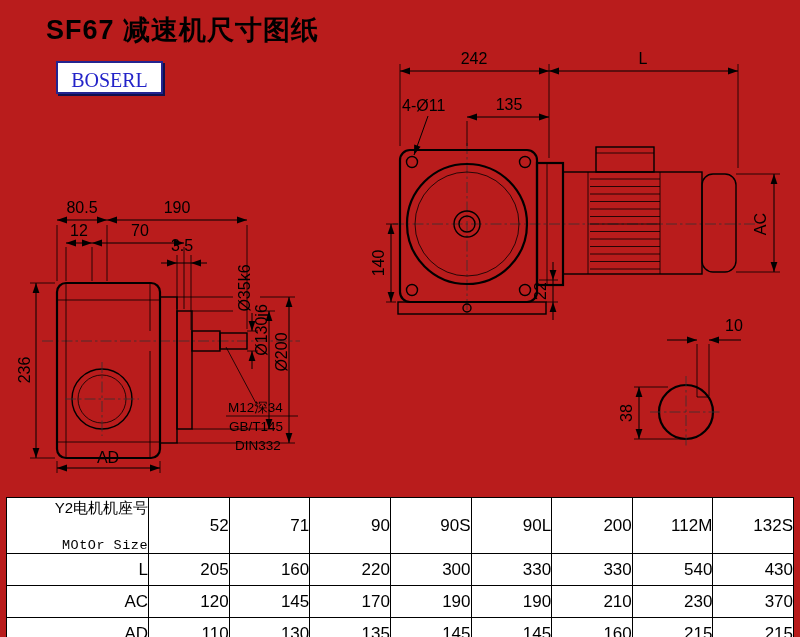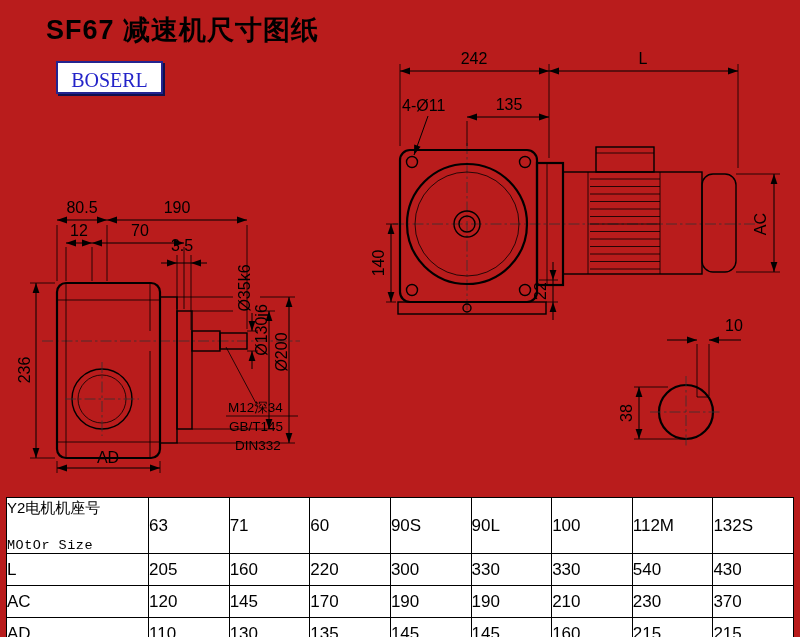--- a/index.html
+++ b/index.html
@@ -10,21 +10,21 @@
   .logo-text{font-family:"Liberation Serif",serif;font-size:20px;color:#2323c8;}
   .draw{position:absolute;left:0;top:0;}
   .ln{stroke:#000;stroke-width:1.4;fill:none;stroke-linecap:round;}
   .thick{stroke-width:2.2;}
   .thin{stroke:#000;stroke-width:0.8;fill:none;}
   .dim{stroke:#000;stroke-width:1;fill:none;}
   .cl{stroke:#333;stroke-width:0.8;fill:none;stroke-dasharray:11 3 2.5 3;}
   .d{font-family:"Liberation Sans",sans-serif;font-size:16px;fill:#000;}
   .note{font-size:13.5px;}
   table.dim-table{position:absolute;left:6px;top:497px;width:788px;border-collapse:collapse;table-layout:fixed;background:#fff;}
-  .dim-table td{border:1.6px solid #000;text-align:left;vertical-align:middle;font-size:17px;color:#000;height:31px;padding:0;overflow:hidden;}
+  .dim-table td{border:1.6px solid #000;text-align:right;vertical-align:middle;font-size:17px;color:#000;height:31px;padding:0;overflow:hidden;}
   .dim-table tr.hdr td{height:46px;}
   .hd1{font-size:15px;line-height:1.35;}
   .hd2{font-size:13.5px;font-family:"Liberation Mono",monospace;letter-spacing:0.5px;margin-top:20px;}
 </style>
 </head>
 <body>
 
 <div class="page">
 
   <div class="title">SF67 减速机尺寸图纸</div>
@@ -179,26 +179,26 @@
         <col>
         <col>
         <col>
     </colgroup>
     <tbody>
       <tr class="hdr">
         <td>
           <div class="hd1">Y2电机机座号</div>
           <div class="hd2">MOtOr Size</div>
         </td>
-        <td>63</td>
+        <td>52</td>
         <td>71</td>
-        <td>60</td>
+        <td>90</td>
         <td>90S</td>
         <td>90L</td>
-        <td>100</td>
+        <td>200</td>
         <td>112M</td>
         <td>132S</td>
       </tr>
       <tr>
         <td>L</td>
         <td>205</td>
         <td>160</td>
         <td>220</td>
         <td>300</td>
         <td>330</td>

